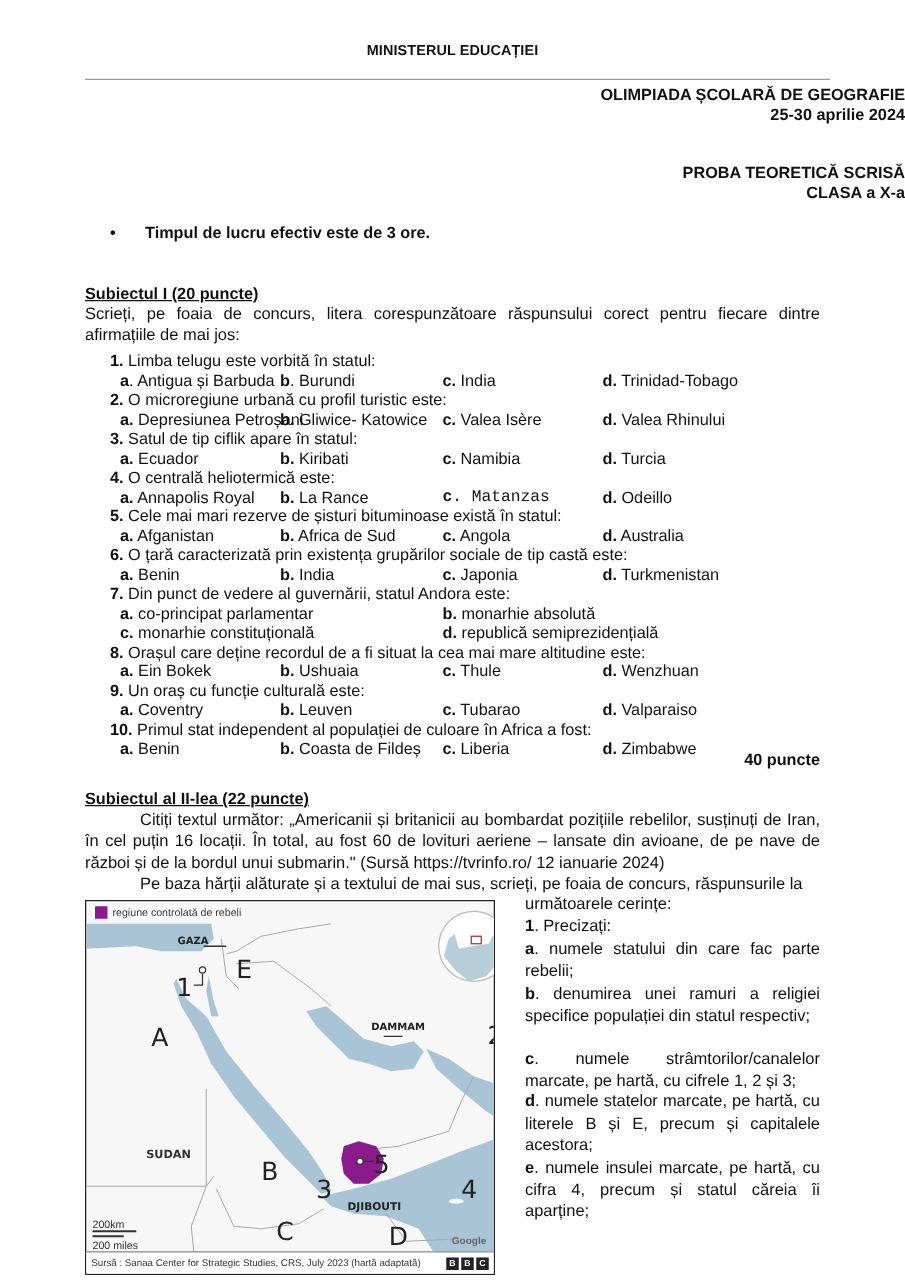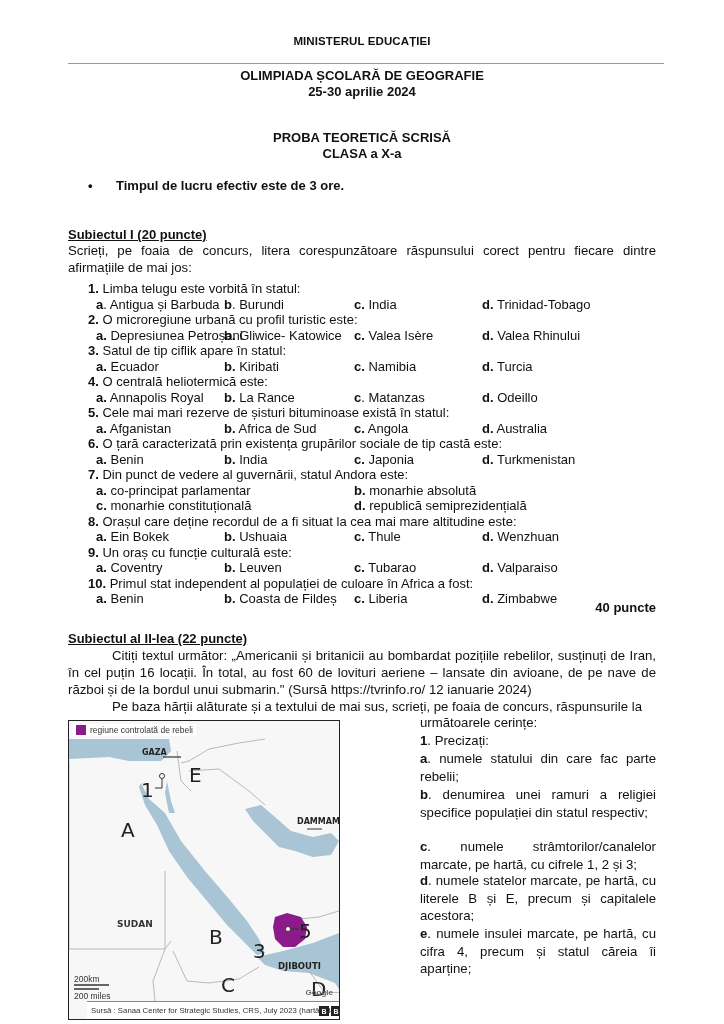--- a/index.html
+++ b/index.html
@@ -2,21 +2,21 @@
 <html><head>
 <meta charset="utf-8">
 <style>
   * { box-sizing: border-box; margin: 0; padding: 0; }
   html, body { width: 724px; height: 1024px; background: #ffffff; overflow: hidden; }
   body { font-family: "Liberation Sans", sans-serif; color: #111; font-size: 13px; position: relative; }
 
   .ministry { position: absolute; top: 35px; left: 0; width: 724px; text-align: center; font-weight: bold; font-size: 11.5px; letter-spacing: 0.1px; }
   .hr { position: absolute; top: 63px; left: 68px; width: 596px; height: 1px; background: #9a9a9a; }
 
-  .head { position: absolute; left: 0; width: 724px; text-align: center; font-weight: bold; font-size: 13px; line-height: 16px; }
+  .head { position: absolute; left: 0; width: 724px; text-align: right; font-weight: bold; font-size: 13px; line-height: 16px; }
   .head.h1 { top: 68px; }
   .head.h2 { top: 130px; }
 
   .rules { position: absolute; top: 177px; left: 88px; font-weight: bold; font-size: 13px; line-height: 18px; }
   .rules li { list-style: none; position: relative; padding-left: 28px; }
   .rules li::before { content: "•"; position: absolute; left: 0; top: 0; }
 
   .s-title { position: absolute; left: 68px; font-weight: bold; text-decoration: underline; font-size: 13px; }
   .para { position: absolute; left: 68px; width: 588px; font-size: 13.2px; line-height: 17px; text-align: justify; }
 
@@ -24,31 +24,31 @@
   .q .num { font-weight: bold; }
   .opts { position: absolute; left: 96px; width: 560px; height: 16px; font-size: 13px; line-height: 15.5px; }
   .opts span.opt { position: absolute; top: 0; white-space: nowrap; }
   .opts b { font-weight: bold; }
   .points { position: absolute; right: 68px; top: 600px; font-weight: bold; font-size: 13px; }
 
   .req { position: absolute; left: 420px; width: 236px; font-size: 13.2px; line-height: 17.5px; text-align: justify; }
   .req b { font-weight: bold; }
 
   
-  .map { position: absolute; left: 68px; top: 720px; width: 272px; height: 300px; border: 1.5px solid #222; background: #f7f7f7; overflow: hidden; }
+  .map { position: absolute; left: 68px; top: 720px; width: 328px; height: 300px; border: 1.5px solid #222; background: #f7f7f7; overflow: hidden; }
   .map svg { position: absolute; left: 0; top: 0; }
   .legend { position: absolute; left: 4px; top: 3px; display: flex; align-items: center; gap: 4px; font-size: 8.5px; color: #333; background: rgba(255,255,255,0.9); padding: 1px 3px; }
   .legend .sw { width: 10px; height: 10px; background: #8b1a8b; }
   .lbl { position: absolute; font-family: "DejaVu Sans", sans-serif; color: #222; }
   .lbl.big { font-size: 20px; font-weight: normal; }
   .lbl.city { font-size: 8px; font-weight: bold; color: #222; padding-left: 16px; }
   .lbl.sudan { font-size: 9px; font-weight: bold; color: #333; }
   .scale { position: absolute; left: 5px; font-size: 8.5px; color: #333; }
   .google { position: absolute; right: 6px; bottom: 22px; font-size: 8px; color: #666; font-weight: bold; }
-  .source { position: absolute; left: 0; bottom: 0; width: 100%; height: 18px; background: #fff; border-top: 1px solid #888; font-size: 7.8px; color: #333; padding: 4px 4px; white-space: nowrap; margin-left: 18px; }
+  .source { position: absolute; left: 0; bottom: 0; width: 100%; height: 18px; background: #fff; border-top: 1px solid #888; font-size: 7.8px; color: #333; padding: 4px 4px; white-space: nowrap; }
   .bbc { position: absolute; right: 4px; bottom: 3px; display: flex; gap: 2px; }
   .bbc span { width: 10px; height: 10px; background: #222; color: #fff; font-size: 7px; font-weight: bold; display: flex; align-items: center; justify-content: center; }
 </style>
 </head>
 <body>
 
 <div class="ministry">MINISTERUL EDUCAȚIEI</div>
 <div class="hr"></div>
 
 <div class="head h1">
@@ -86,21 +86,21 @@
     <div class="opts" style="top: 358.5px;">
       <span class="opt" style="left: 0px;"><b>a.</b><span> Ecuador</span></span>
       <span class="opt" style="left: 128px;"><b>b.</b><span> Kiribati</span></span>
       <span class="opt" style="left: 258px;"><b>c.</b><span> Namibia</span></span>
       <span class="opt" style="left: 386px;"><b>d.</b><span> Turcia</span></span>
     </div>
     <div class="q" style="top: 374px;"><span class="num">4.</span><span> O centrală heliotermică este:</span></div>
     <div class="opts" style="top: 389.5px;">
       <span class="opt" style="left: 0px;"><b>a.</b><span> Annapolis Royal</span></span>
       <span class="opt" style="left: 128px;"><b>b.</b><span> La Rance</span></span>
-      <span class="opt" style="left: 258px;"><b>c</b><span>. Matanzas</span></span>
+      <span class="opt" style="left: 258px; font-family: Liberation Mono, monospace;"><b>c</b><span>. Matanzas</span></span>
       <span class="opt" style="left: 386px;"><b>d.</b><span> Odeillo</span></span>
     </div>
     <div class="q" style="top: 405px;"><span class="num">5.</span><span> Cele mai mari rezerve de șisturi bituminoase există în statul:</span></div>
     <div class="opts" style="top: 420.5px;">
       <span class="opt" style="left: 0px;"><b>a.</b><span> Afganistan</span></span>
       <span class="opt" style="left: 128px;"><b>b.</b><span> Africa de Sud</span></span>
       <span class="opt" style="left: 258px;"><b>c.</b><span> Angola</span></span>
       <span class="opt" style="left: 386px;"><b>d.</b><span> Australia</span></span>
     </div>
     <div class="q" style="top: 436px;"><span class="num">6.</span><span> O țară caracterizată prin existența grupărilor sociale de tip castă este:</span></div>

